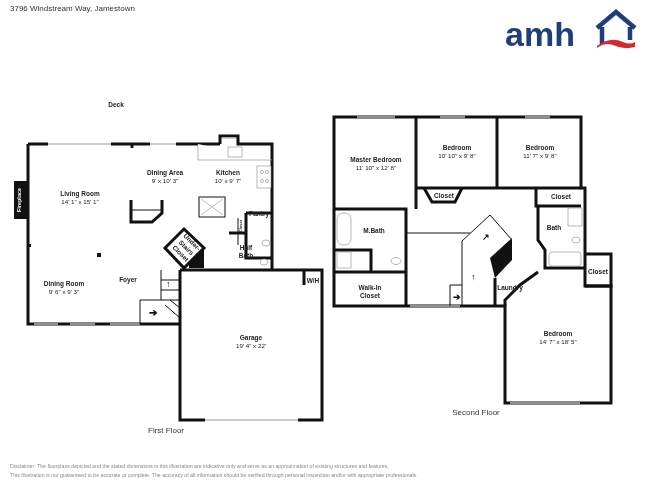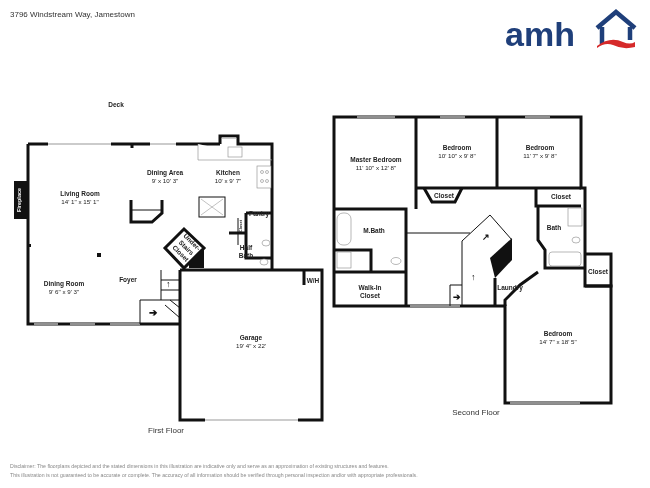--- a/index.html
+++ b/index.html
@@ -1,17 +1,17 @@
 <!DOCTYPE html>
 <html><head>
 <meta charset="utf-8">
 <style>
   html, body { margin:0; padding:0; background:#ffffff; }
   body { width:650px; height:488px; position:relative; overflow:hidden; font-family:"Liberation Sans", sans-serif; color:#222; }
-  .address { position:absolute; left:10px; top:10px; font-size:8px; color:#333; }
+  .address { position:absolute; left:10px; top:4px; font-size:8px; color:#333; }
   .logo { position:absolute; left:505px; top:8px; width:135px; height:44px; }
   .plan { position:absolute; left:0; top:0; width:650px; height:488px; }
   .disclaimer { position:absolute; left:10px; top:462px; font-size:5.2px; color:#888; line-height:9px; }
   .rl { font-family:"Liberation Sans", sans-serif; font-weight:bold; font-size:6.5px; fill:#222; text-anchor:middle; }
   .rd { font-family:"Liberation Sans", sans-serif; font-size:6.2px; fill:#222; text-anchor:middle; }
   .fl { font-family:"Liberation Sans", sans-serif; font-size:8px; fill:#333; text-anchor:middle; }
   .wall { stroke:#111; stroke-width:3; fill:none; }
   .thin { stroke:#111; stroke-width:1; fill:none; }
   .win { stroke:#bbb; stroke-width:1.5; fill:none; }
   .fix { stroke:#888; stroke-width:0.6; fill:#fff; }

